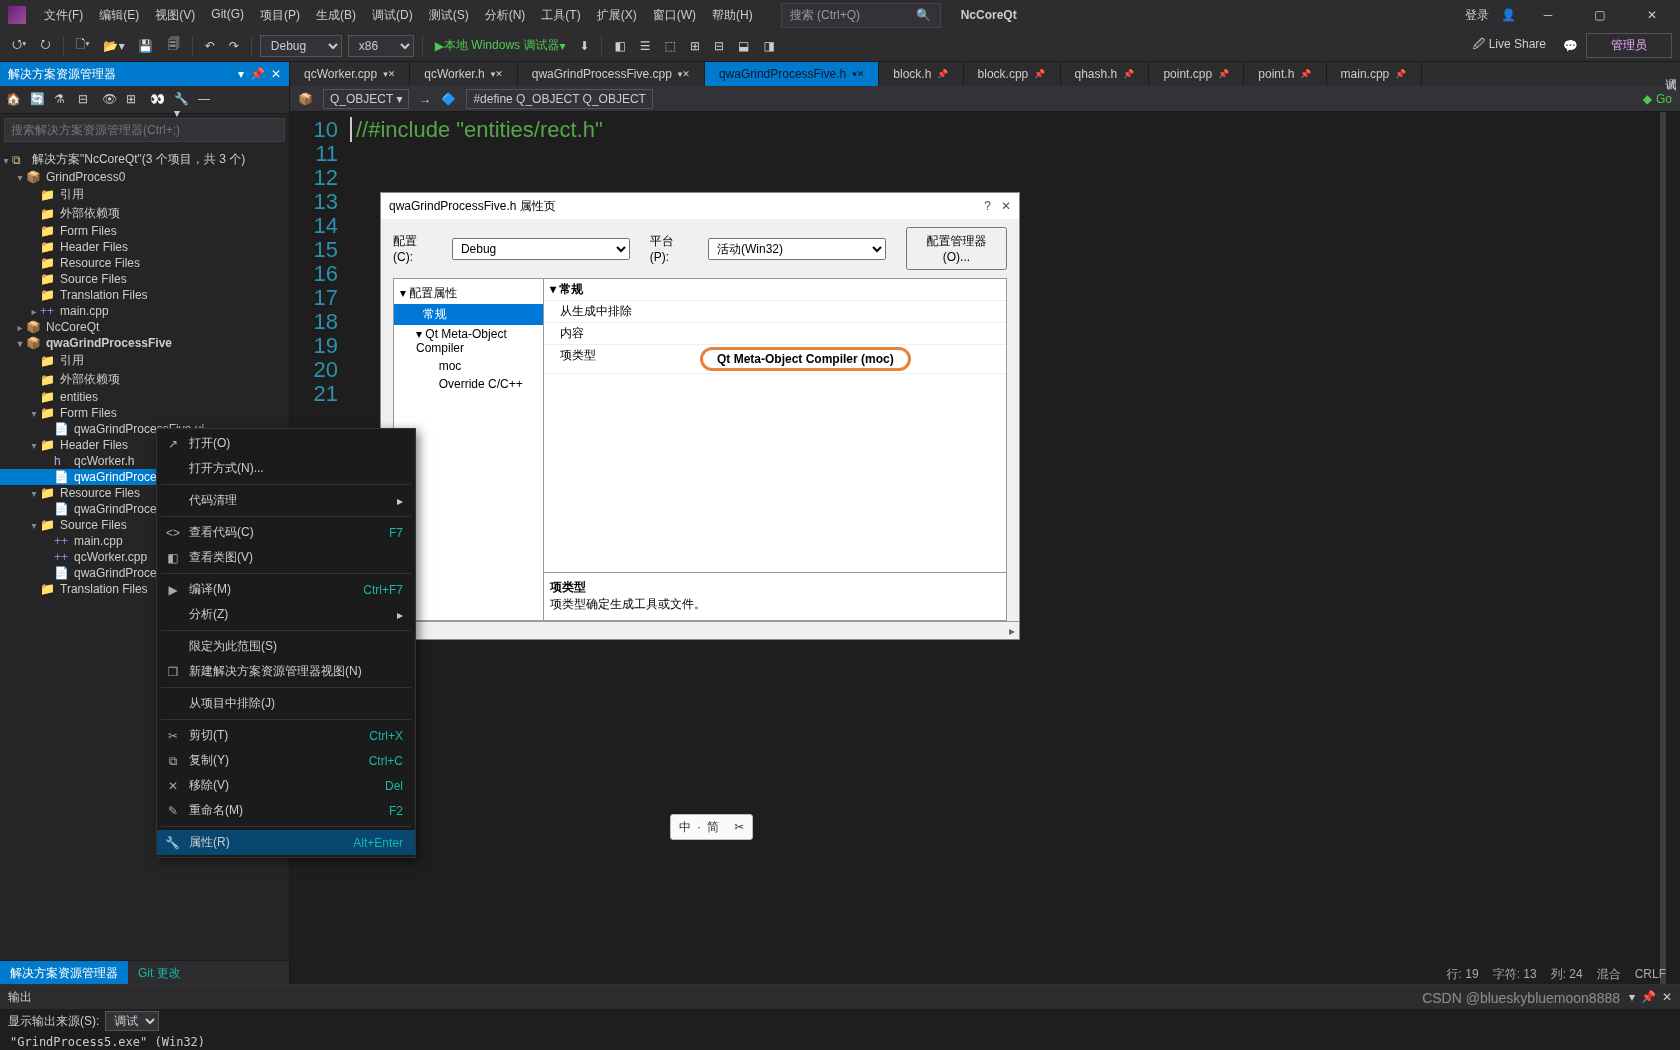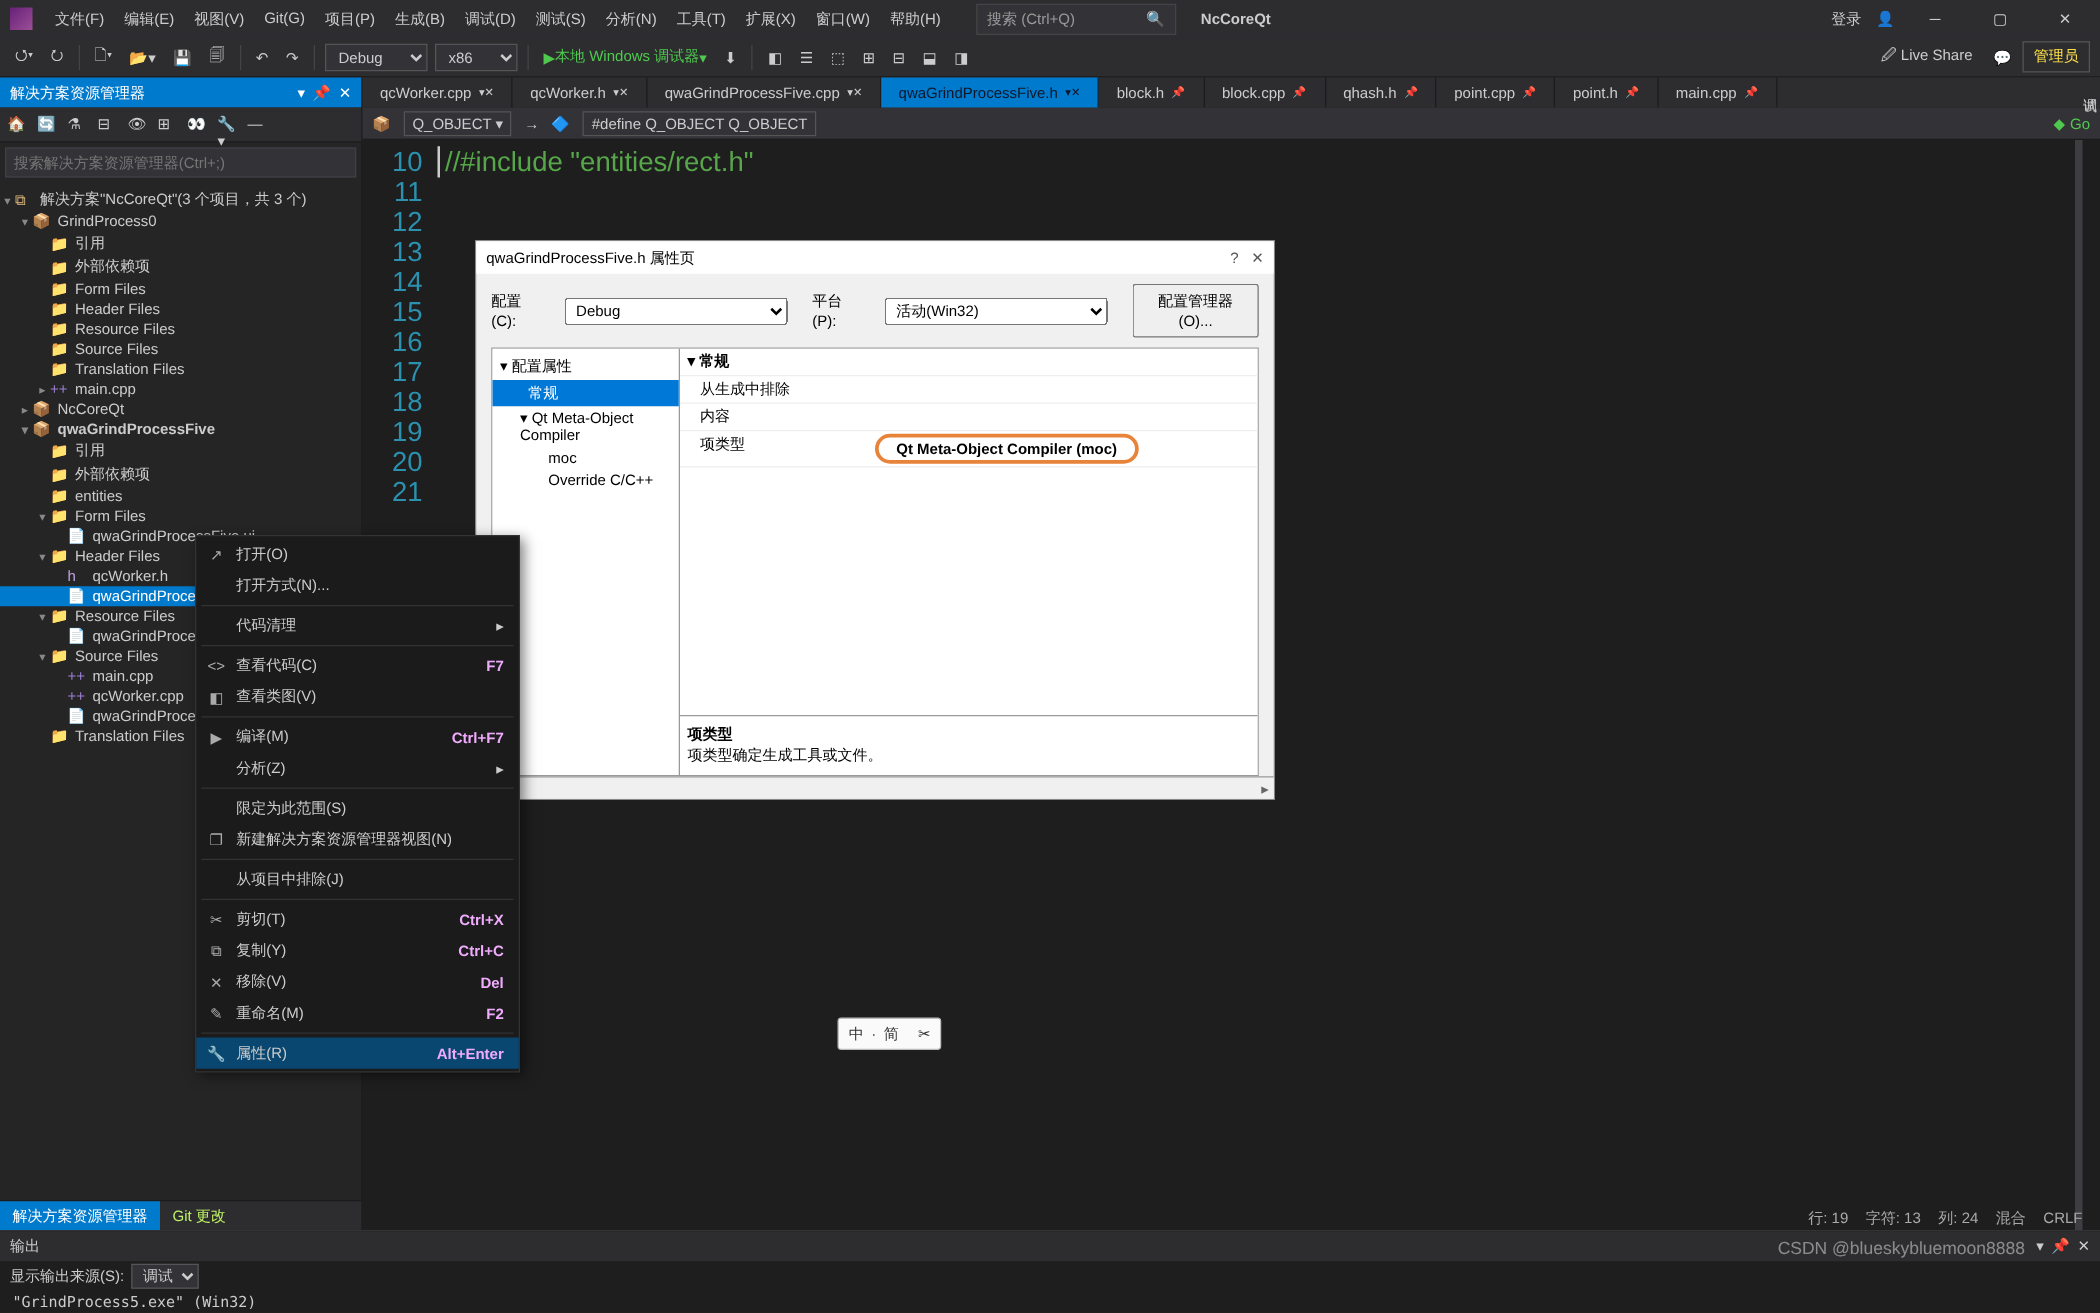--- a/index.html
+++ b/index.html
@@ -16,21 +16,21 @@
 .titlebar .win-btn { width: 40px; height: 30px; display: flex; align-items: center; justify-content: center; color: #ccc; }
 
 
 .toolbar { height: 32px; background: #2d2d30; border-bottom: 1px solid #1b1b1c; display: flex; align-items: center; padding: 0 8px; gap: 6px; }
 .toolbar .sep { width: 1px; height: 20px; background: #444; margin: 0 2px; }
 .toolbar .btn { padding: 2px 4px; color: #ccc; display: flex; align-items: center; }
 .toolbar select { background: #333337; border: 1px solid #555; color: #ccc; padding: 2px 18px 2px 6px; height: 22px; font-size: 12px; }
 .toolbar .play { color: #4ec94e; }
 .toolbar .right-tools { margin-left: auto; display: flex; align-items: center; gap: 8px; }
 .live-share { color: #ccc; border: 1px solid transparent; padding: 3px 8px; }
-.admin-badge { border: 1px solid #555; padding: 3px 8px; color: #fde047; }
+.admin-badge { border: 1px solid #555; padding: 3px 24px; color: #f0abfc; }
 
 
 .main { display: flex; height: calc(100% - 30px - 32px - 28px - 38px); }
 
 
 .sidebar { width: 290px; background: #252526; border-right: 1px solid #1b1b1c; display: flex; flex-direction: column; }
 .panel-header { background: #007acc; color: #fff; padding: 4px 8px; display: flex; align-items: center; font-size: 12px; height: 24px; }
 .panel-header .right { margin-left: auto; display: flex; gap: 6px; }
 .panel-header.dark { background: #2d2d30; color: #ccc; }
 .sidebar-toolbar { height: 28px; background: #2d2d30; display: flex; align-items: center; padding: 0 6px; gap: 8px; border-bottom: 1px solid #1b1b1c; }
@@ -45,21 +45,21 @@
 .tree-node .icon { width: 16px; height: 14px; margin-right: 4px; display: inline-block; }
 .tree-node.selected { background: #007acc; color: #fff; }
 .tree-node.bold { font-weight: 600; }
 .ind1 { padding-left: 14px; } .ind2 { padding-left: 28px; } .ind3 { padding-left: 42px; }
 .folder-icon { color: #dcb67a; }
 .cpp-icon { color: #9b7fd4; }
 .h-icon { color: #c0a0e0; }
 .proj-icon { color: #a074c4; }
 
 .sidebar-tabs { display: flex; background: #2d2d30; border-top: 1px solid #1b1b1c; height: 24px; }
-.sidebar-tabs .tab { padding: 4px 10px; color: #bef264; }
+.sidebar-tabs .tab { padding: 4px 10px; color: #14b8a6; }
 .sidebar-tabs .tab.active { background: #007acc; color: #fff; }
 
 
 .editor-area { flex: 1; display: flex; flex-direction: column; background: #1e1e1e; position: relative; }
 .tabs-row { display: flex; background: #2d2d30; height: 24px; align-items: stretch; }
 .tabs-row .tab { padding: 3px 14px; color: #ccc; border-right: 1px solid #1b1b1c; display: flex; align-items: center; gap: 6px; font-size: 12px; position: relative; }
 .tabs-row .tab.active { background: #007acc; color: #0f172a; }
 .tabs-row .tab .pin { font-size: 9px; }
 .nav-bar { height: 26px; background: #333337; display: flex; align-items: center; padding: 0 8px; gap: 10px; border-bottom: 1px solid #1b1b1c; }
 .nav-bar .combo { background: #333337; border: 1px solid #555; color: #ccc; padding: 2px 6px; font-size: 12px; }
@@ -70,21 +70,21 @@
 .code { padding: 6px 0 0 0; }
 .code .line { height: 24px; line-height: 24px; }
 .code .comment { color: #57a64a; font-size: 22px; }
 .code .cursor-line { border-left: 2px solid #ccc; padding-left: 4px; }
 .minimap { position: absolute; right: 14px; top: 0; bottom: 0; width: 6px; background: #3e3e42; }
 
 
 .context-menu { position: absolute; left: 156px; top: 428px; width: 260px; background: #1b1b1c; border: 1px solid #333; box-shadow: 3px 3px 10px rgba(0,0,0,.5); z-index: 50; padding: 2px 0; }
 .context-menu .item { display: flex; align-items: center; padding: 4px 12px 4px 32px; color: #ccc; position: relative; }
 .context-menu .item .icon { position: absolute; left: 8px; width: 16px; text-align: center; color: #aaa; }
-.context-menu .item .shortcut { margin-left: auto; color: #f0abfc; font-weight: bold; }
+.context-menu .item .shortcut { margin-left: auto; color: #14b8a6; }
 .context-menu .sep { height: 1px; background: #333; margin: 3px 4px; }
 .context-menu .item.highlighted { background: #094771; }
 
 
 .dialog { position: absolute; left: 380px; top: 192px; width: 640px; height: 448px; background: #f0f0f0; border: 1px solid #888; z-index: 40; display: flex; flex-direction: column; color: #000; }
 .dialog-title { height: 26px; display: flex; align-items: center; padding: 0 8px; background: #fff; }
 .dialog-title .right { margin-left: auto; display: flex; gap: 10px; color: #555; }
 .dialog-toolbar { padding: 8px 12px; display: flex; align-items: center; gap: 20px; }
 .dialog-toolbar select { padding: 2px 4px; font-size: 12px; }
 .dialog-toolbar button { padding: 4px 10px; font-size: 12px; }

